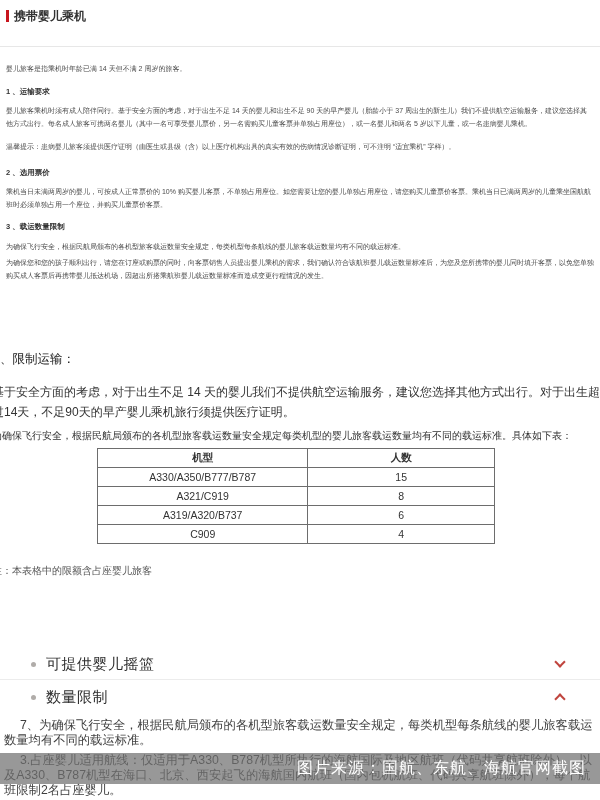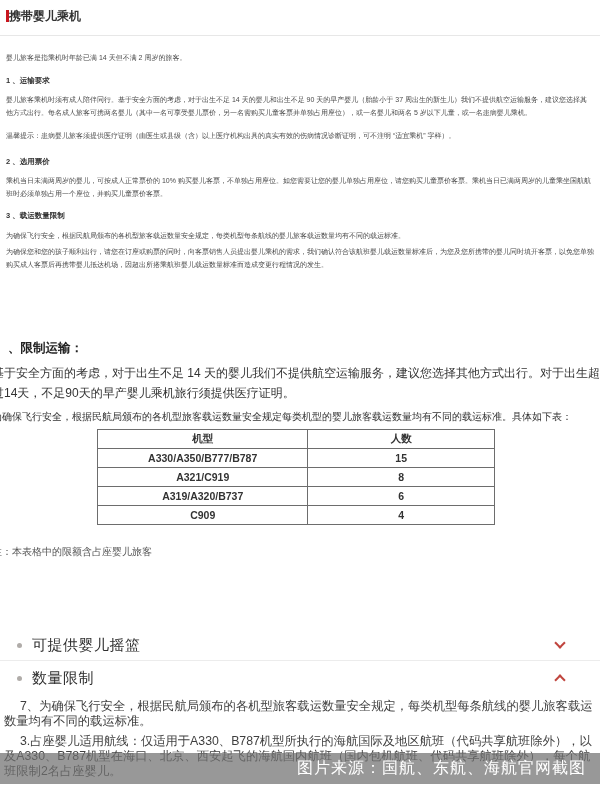--- a/index.html
+++ b/index.html
@@ -4,46 +4,46 @@
 <style>
   * { margin:0; padding:0; box-sizing:border-box; }
   html,body { background:#fff; }
   .page {
     position:relative; width:600px; height:800px; overflow:hidden;
     background:#fff; font-family:"Liberation Sans","DejaVu Sans",sans-serif;
     color:#555;
   }
   
   .doc-top { padding:9px 6px 0 6px; font-size:7px; line-height:12.5px; color:#4a4a4a; }
-  .title-row { display:flex; align-items:center; height:14px; margin-bottom:12px; }
+  .title-row { display:flex; align-items:center; gap:5px; height:14px; margin-bottom:23px; }
   .red-bar { width:3px; height:12px; background:#c8161e; }
   .doc-title { font-size:12px; font-weight:bold; color:#333; line-height:14px; }
   .top-divider { border-bottom:1px solid #e7e7e7; margin:0 -6px; }
   .doc-top .intro { margin:16px 0 10px; }
   .doc-top h2 { font-size:7.5px; color:#333; margin:0 0 7px; font-weight:bold; }
   .doc-top p.p1 { margin:0 0 11px; }
   .doc-top p.p2 { margin:0 0 13px; }
   .doc-top p.pl { margin:0 0 10px; }
   .doc-top p.pt { margin:0 0 4px; }
   
   .mid { margin-top:70px; color:#333; }
-  .mid-h { font-size:12.5px; font-weight:bold; color:#222; margin:0 0 8px; line-height:14px;padding-left:8px; }
+  .mid-h { font-size:12.5px; font-weight:normal; color:#222; margin:0 0 16px; line-height:14px; }
   .mid-p { margin:0 0 6px -8px; width:617px; font-size:12px; line-height:20px; }
   .mid-intro { margin:0 0 4px -8px; width:617px; font-size:10px; line-height:16px; }
   .cap-table { border-collapse:collapse; margin:0 0 20px 97px; width:398px; font-size:10.5px; color:#333; }
   .cap-table th, .cap-table td {
     border:1px solid #6d6d6d; height:19px; text-align:center; vertical-align:middle;
-    font-weight:bold; padding:0 2px;
+    font-weight:normal; padding:0 2px;
   }
   .cap-table th { font-weight:bold; }
   .cap-table .col-type { width:53%; }
   .mid-note { margin:2px 0 0 -8px; font-size:10px; color:#555; line-height:14px; }
   
   .acc { margin-top:74px; color:#333; }
-  .acc-row { display:flex; align-items:center; height:24px; padding:0 36px 0 17px; cursor:pointer; }
+  .acc-row { display:flex; align-items:center; height:24px; padding:0 36px 0 31px; cursor:pointer; }
   .dot { width:5px; height:5px; border-radius:50%; background:#b0aca9; margin-right:10px; flex:none; }
   .acc-label { font-size:15px; color:#2f2f2f; letter-spacing:.5px; }
   .chev { width:8px; height:8px; margin-left:auto; flex:none;
     border-right:2px solid #c0453e; border-bottom:2px solid #c0453e; }
   .chev.down { transform:rotate(45deg); margin-top:-4px; }
   .chev.up { transform:rotate(-135deg); margin-top:4px; }
   .acc-divider { border-top:1px solid #ececec; margin:3px 0 5px; }
   .acc-body { margin-top:9px; padding:0 4px; font-size:12.3px; line-height:15px; color:#3f3f3f; }
   .acc-body p { margin:0 0 5px; text-indent:16px; }
   

